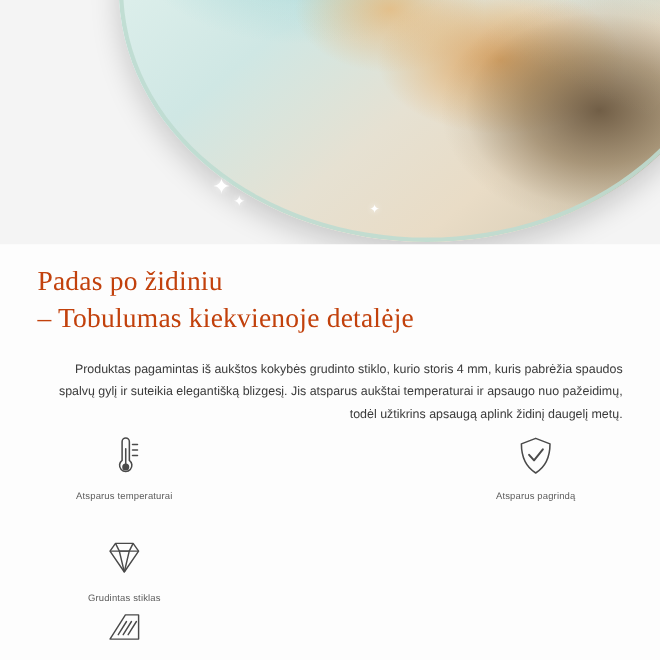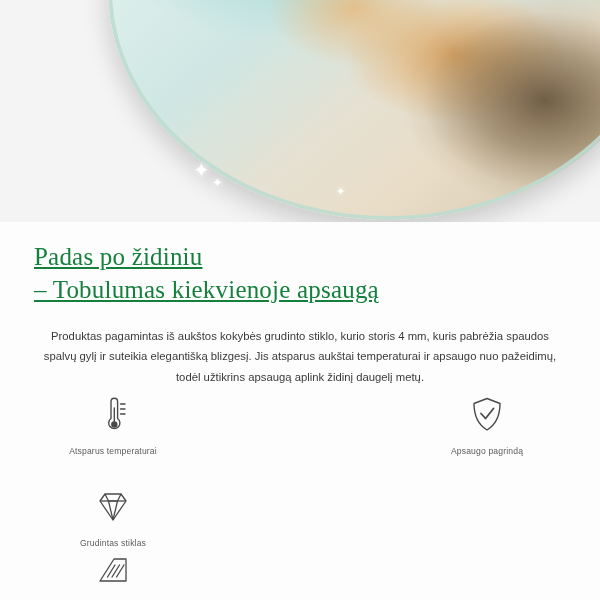--- a/index.html
+++ b/index.html
@@ -84,34 +84,33 @@
     top: 222px;
     left: 0;
     width: 600px;
     padding: 0 34px;
     box-sizing: border-box;
   }
   .headline {
     font-family: "Liberation Serif", serif;
     font-size: 25px;
     line-height: 1.32;
-    color: #15803d;
+    color: #c2410c;
     font-weight: 400;
     margin: 18px 0 0 0;
     letter-spacing: 0.2px;
-    text-decoration: underline;
   }
   .headline .l2 { display: block; }
   .body-copy {
     margin: 20px 0 0 0;
     font-size: 11.3px;
     line-height: 1.80;
     color: #3a3a3a;
     max-width: 540px;
-    text-align: center;
+    text-align: right;
   }
 
   
   .features {
     position: absolute;
     top: 392px;
     left: 0;
     width: 600px;
     box-sizing: border-box;
     padding: 0 20px;
@@ -151,21 +150,21 @@
       <div class="hero-edge"></div>
     </div>
     <span class="sparkle s1">✦</span>
     <span class="sparkle s2">✦</span>
     <span class="sparkle s3">✦</span>
   </div>
 
   <div class="content">
     <h1 class="headline">
       <span>Padas po židiniu</span>
-      <span class="l2">– Tobulumas kiekvienoje apsaugą</span>
+      <span class="l2">– Tobulumas kiekvienoje detalėje</span>
     </h1>
     <p class="body-copy">Produktas pagamintas iš aukštos kokybės grudinto stiklo, kurio storis 4 mm, kuris pabrėžia spaudos spalvų gylį ir suteikia elegantišką blizgesį. Jis atsparus aukštai temperaturai ir apsaugo nuo pažeidimų, todėl užtikrins apsaugą aplink židinį daugelį metų.</p>
   </div>
 
   <div class="features">
 
     <div class="feature-row">
 
       <div class="feature">
         <div class="feature-icon">
@@ -184,21 +183,21 @@
       </div>
 
 
       <div class="feature">
         <div class="feature-icon">
           <svg width="36" height="42" viewBox="0 0 36 42">
             <path d="M18 4.5 L31 9.5 C31 22 27 30.5 18 36 C9 30.5 5 22 5 9.5 Z" fill="none" stroke="#4a4a4a" stroke-width="1.4" stroke-linejoin="round"></path>
             <path d="M12 19.5 L16.5 24.5 L24.5 14.5" fill="none" stroke="#4a4a4a" stroke-width="1.8" stroke-linecap="round" stroke-linejoin="round"></path>
           </svg>
         </div>
-        <div class="feature-label">Apsaugo pagrindą</div>
+        <div class="feature-label">Atsparus pagrindą</div>
       </div>
 
     </div>
 
     <div class="feature-row row-2">
 
       <div class="feature">
         <div class="feature-icon">
           <svg width="42" height="36" viewBox="0 0 42 36">
             <g fill="none" stroke="#4a4a4a" stroke-width="1.3" stroke-linejoin="round">

